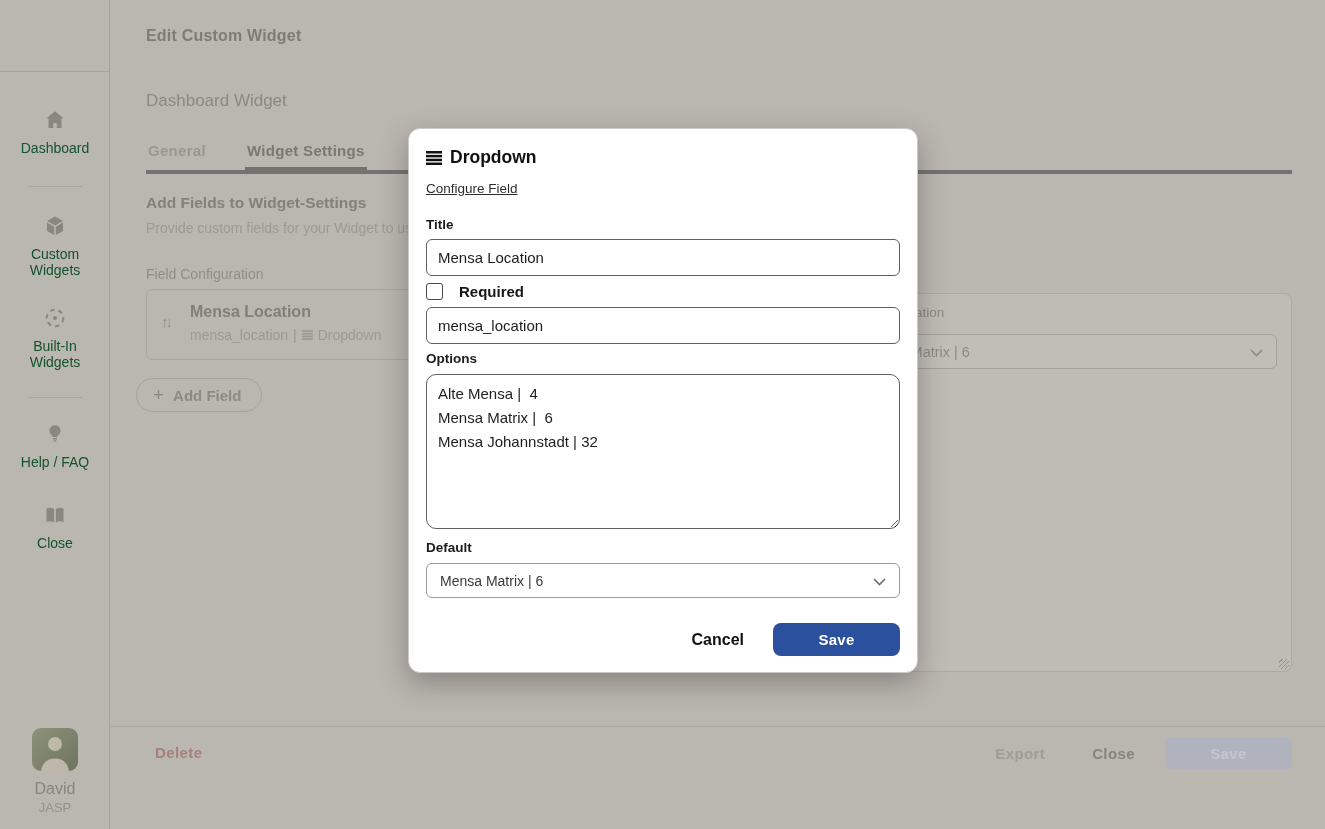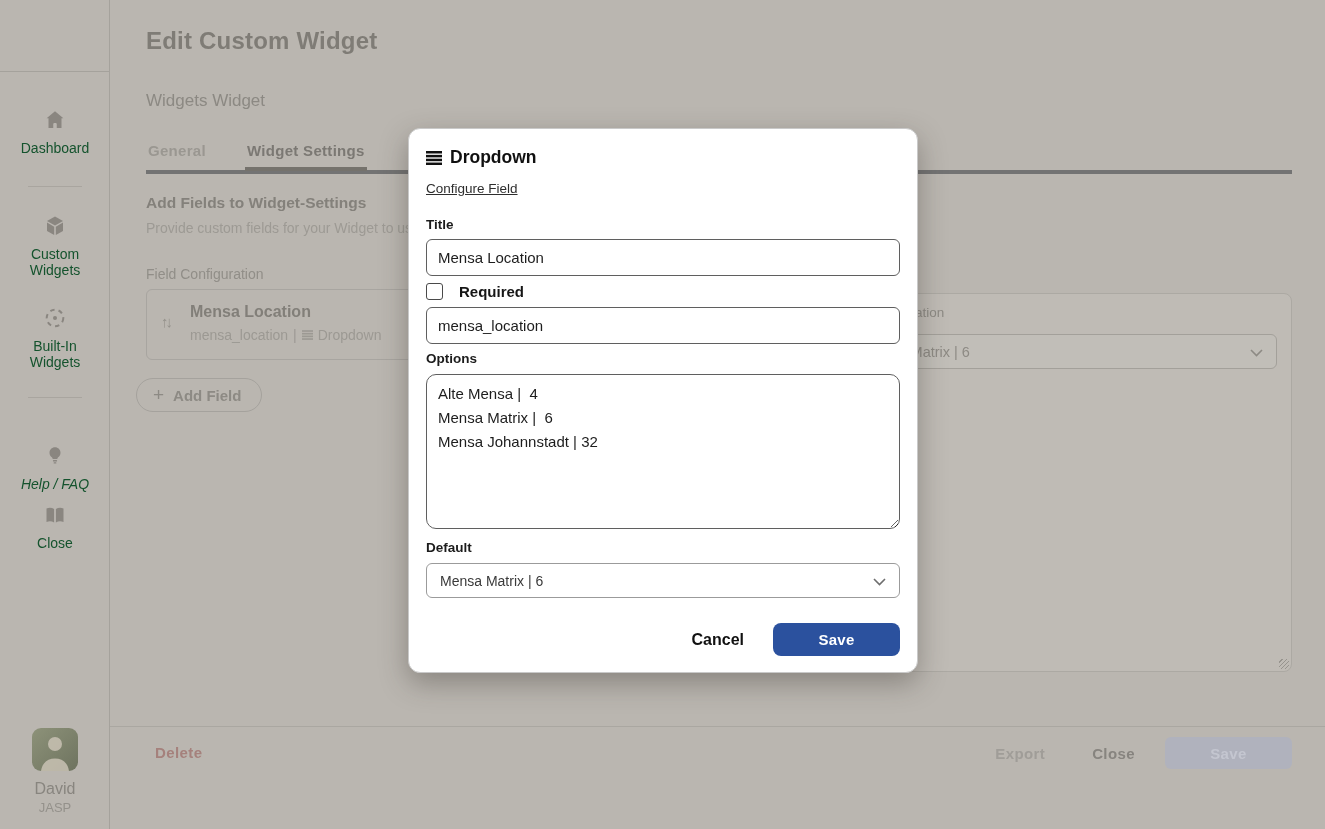--- a/index.html
+++ b/index.html
@@ -14,21 +14,21 @@
   .sb-item .ic { color:#8a8680; display:inline-block; }
   .sb-label { font-size:14px; line-height:16px; margin-top:4px; color:#14532d; }
   .sb-div { position:absolute; left:28px; width:54px; border-top:1px solid #a9a59f; }
   .sb-user { position:absolute; left:0; bottom:14px; width:110px; text-align:center; }
   .sb-user .name { font-size:16px; color:#88857f; margin-top:5px; }
   .sb-user .org { font-size:13px; color:#94918b; margin-top:2px; }
   .avatar { width:46px; height:43px; border-radius:9px; display:inline-block; }
 
   
   .main { position:absolute; left:110px; top:0; right:0; bottom:0; }
-  .page-title { position:absolute; left:36px; top:27px; font-size:24px; font-weight:bold; color:#7f7c76; letter-spacing:.2px; }
+  .page-title { position:absolute; left:36px; top:27px; font-size:16px; font-weight:bold; color:#7f7c76; letter-spacing:.2px; }
   .widget-name { position:absolute; left:36px; top:91px; font-size:17px; font-weight:500; color:#8c8983; }
   .tabs { position:absolute; left:36px; top:142px; width:1146px; display:flex; gap:37px; border-bottom:4px solid #737373; }
   .tab { font-size:15px; font-weight:bold; letter-spacing:.3px; padding:0 2px 11px; color:#9a9791; position:relative; cursor:pointer; }
   .tab.active { color:#7b7873; }
   .tab.active::after { content:""; position:absolute; left:0; right:0; bottom:-1px; height:4px; background:#75726c; }
   .sec-heading { position:absolute; left:36px; top:194px; font-size:15.5px; font-weight:bold; color:#84817b; }
   .sec-desc { position:absolute; left:36px; top:220px; font-size:14px; color:#9d9a94; white-space:nowrap; }
   .fc-label { position:absolute; left:36px; top:266px; font-size:14px; color:#918e88; }
   .field-card { position:absolute; left:36px; top:289px; width:680px; height:71px;
                 border:1px solid #a8a5a0; border-radius:6px; }
@@ -120,21 +120,21 @@
       <svg width="24" height="24" viewBox="0 0 24 24" fill="none" stroke="currentColor">
         <circle cx="12" cy="12" r="8.3" stroke-width="2" stroke-dasharray="4.4 4.1"></circle>
         <circle cx="12" cy="12" r="2" fill="currentColor" stroke="none"></circle>
       </svg>
     </span>
     <div class="sb-label" style="width:72px;margin-left:19px;">Built-In Widgets</div>
   </div>
 
   <div class="sb-div" style="top:397px;"></div>
 
-  <div class="sb-item" style="top:444px;font-style:italic;">
+  <div class="sb-item" style="top:422px;">
     <span class="ic">
       <svg width="24" height="24" viewBox="0 0 24 24" fill="currentColor">
         <path d="M12 3.2c-3.1 0-5.5 2.4-5.5 5.5 0 2 1 3.6 2.3 4.6.5.4.9 1 .9 1.7h4.6c0-.7.4-1.3.9-1.7 1.3-1 2.3-2.6 2.3-4.6 0-3.1-2.4-5.5-5.5-5.5z"></path>
         <rect x="9.9" y="16.1" width="4.2" height="1.5" rx=".7"></rect>
         <rect x="10.6" y="18.3" width="2.8" height="1.3" rx=".6"></rect>
       </svg>
     </span>
     <div class="sb-label">Help / FAQ</div>
   </div>
 
@@ -161,21 +161,21 @@
         <path d="M9 43c1.2-8.5 7-12.5 14-12.5S35.8 34.5 37 43z" fill="#c9c2b4" opacity=".85"></path>
       </svg>
     </span>
     <div class="name">David</div>
     <div class="org">JASP</div>
   </div>
 </aside>
 
 <main class="main">
   <h1 class="page-title">Edit Custom Widget</h1>
-  <div class="widget-name">Widgets Widget</div>
+  <div class="widget-name">Dashboard Widget</div>
 
   <div class="tabs">
     <div class="tab">General</div>
     <div class="tab active">Widget Settings</div>
   </div>
 
   <div class="sec-heading">Add Fields to Widget-Settings</div>
   <div class="sec-desc">Provide custom fields for your Widget to use</div>
   <div class="fc-label">Field Configuration</div>
 

